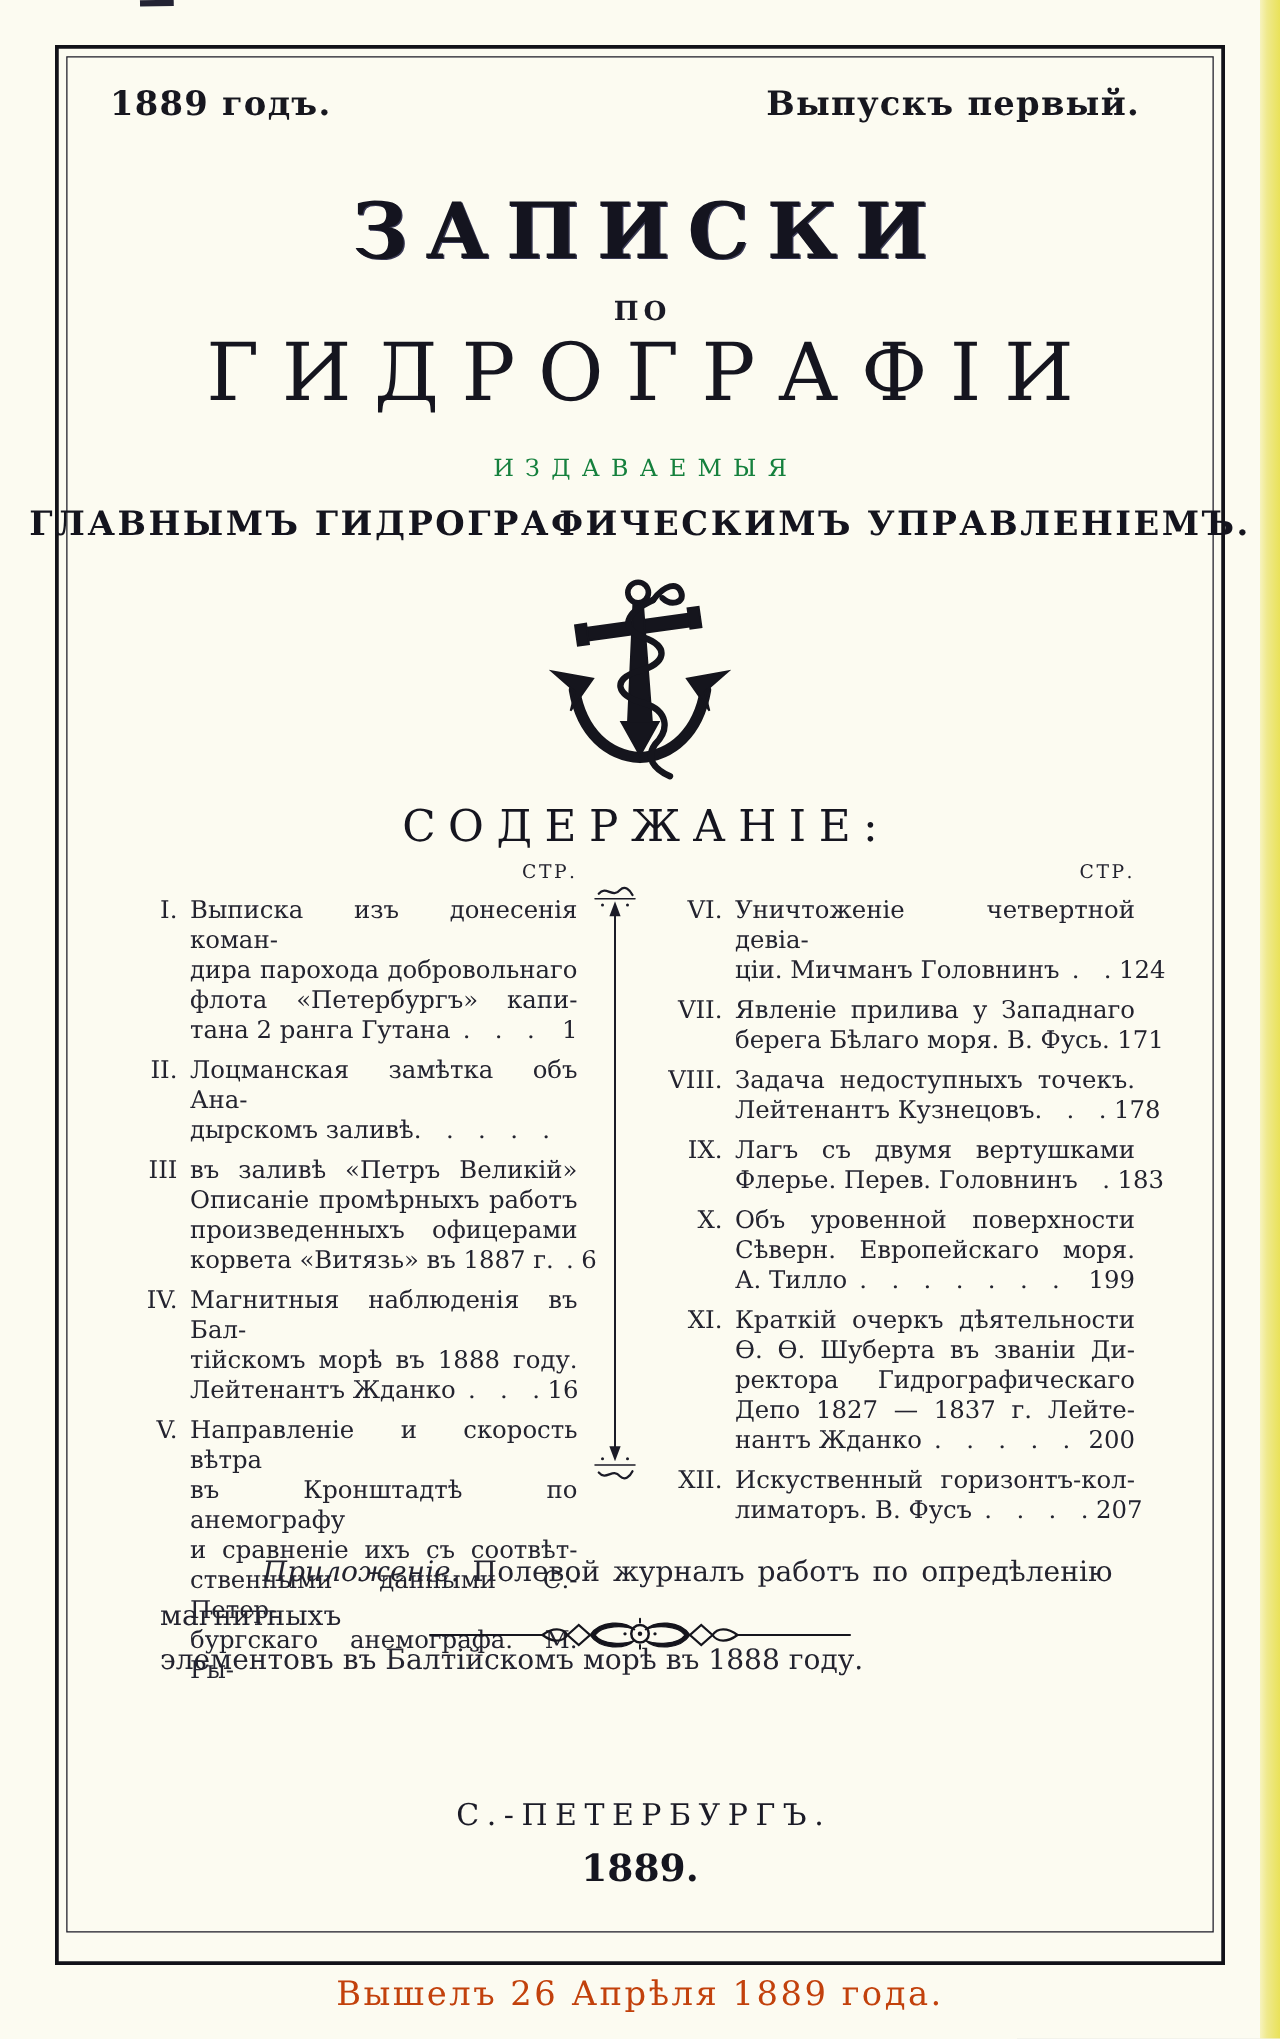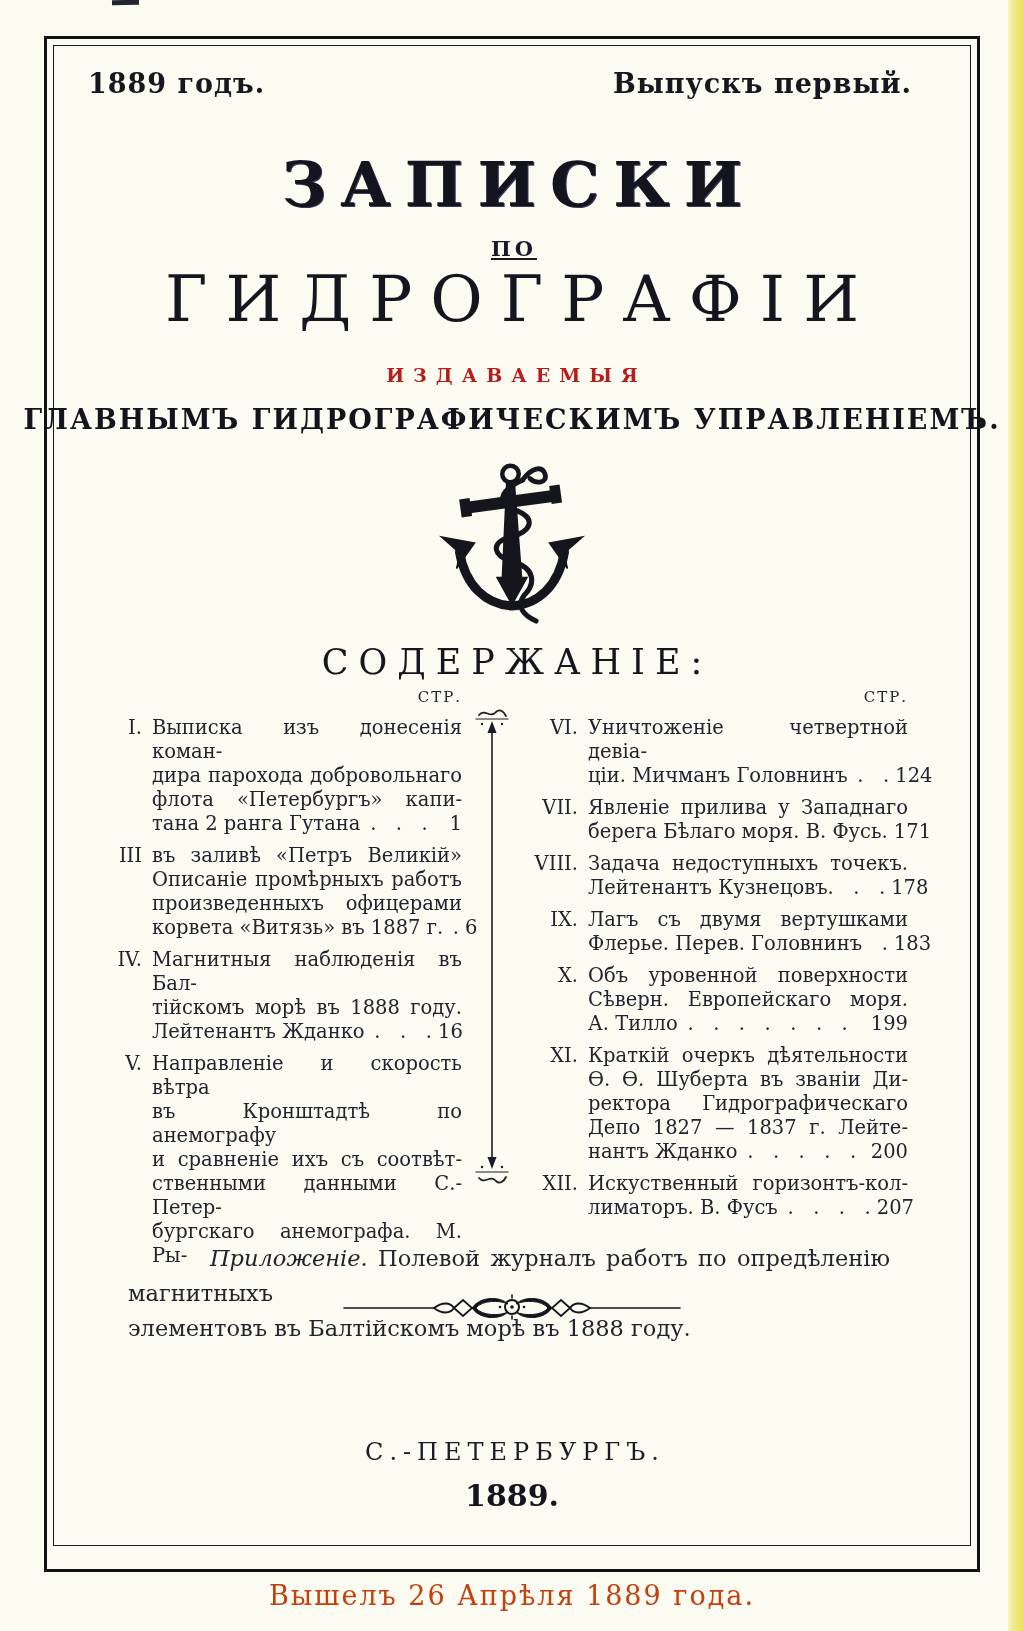--- a/index.html
+++ b/index.html
@@ -19,25 +19,25 @@
   .frame-inner{position:absolute;left:53px;top:45px;width:918px;height:1501px;
     border:1.5px solid #1a1a26;box-sizing:border-box;}
   
   .hdr{position:absolute;top:68px;left:88px;right:112px;display:flex;justify-content:space-between;
     font-size:27px;font-weight:bold;letter-spacing:1px;color:#17171f;}
   
   .title-main{position:absolute;top:148px;left:0;width:1024px;text-align:center;
     font-size:62px;font-weight:bold;letter-spacing:14px;text-indent:14px;color:#14141f;
     text-shadow:1px 1px 0 #3a3a55;}
   .title-po{position:absolute;top:236px;left:0;width:1024px;text-align:center;
-    font-size:21px;font-weight:bold;letter-spacing:4px;text-indent:4px;color:#1a1a26;text-decoration:underline;}
+    font-size:21px;font-weight:bold;letter-spacing:4px;text-indent:4px;color:#1a1a26;}
   .title-sub{position:absolute;top:262px;left:0;width:1024px;text-align:center;
     font-size:64px;font-weight:normal;letter-spacing:18px;text-indent:18px;color:#15151f;}
   .published-by{position:absolute;top:364px;left:0;width:1024px;text-align:center;
-    font-size:19px;font-weight:bold;letter-spacing:9px;text-indent:9px;color:#b91c1c;}
+    font-size:19px;font-weight:normal;letter-spacing:9px;text-indent:9px;color:#15803d;}
   .publisher{position:absolute;top:404px;left:0;width:1024px;text-align:center;
     font-size:27px;font-weight:bold;letter-spacing:2px;color:#14141e;}
   
   .anchor-wrap{position:absolute;top:458px;left:437px;width:150px;height:185px;}
   
   .contents-heading{position:absolute;top:642px;left:0;width:1024px;text-align:center;
     font-size:35px;letter-spacing:10px;text-indent:10px;color:#15151f;}
   .str-label{position:absolute;font-size:15px;letter-spacing:2px;color:#23232f;}
   .str-left{top:688px;left:98px;width:364px;text-align:right;}
   .str-right{top:688px;left:522px;width:386px;text-align:right;}
@@ -119,20 +119,30 @@
   <div class="toc-col toc-col-left" id="toc-left">
       <div class="toc-item">
         <div class="toc-num">I.</div>
         <div class="toc-body">
           <div class="toc-line">Выписка изъ донесенія коман-</div>
           <div class="toc-line">дира парохода добровольнаго</div>
           <div class="toc-line">флота «Петербургъ» капи-</div>
           <div class="toc-final">
             <span class="txt">тана 2 ранга Гутана .  .  .</span>
             <span class="pg">1</span>
+          </div>
+        </div>
+      </div>
+      <div class="toc-item">
+        <div class="toc-num">II.</div>
+        <div class="toc-body">
+          <div class="toc-line">Лоцманская замѣтка объ Ана-</div>
+          <div class="toc-final">
+            <span class="txt">дырскомъ заливѣ.  .  .  .  .</span>
+            <span class="pg"></span>
           </div>
         </div>
       </div>
       <div class="toc-item">
         <div class="toc-num">III</div>
         <div class="toc-body">
           <div class="toc-line">въ заливѣ «Петръ Великій»</div>
           <div class="toc-line">Описаніе промѣрныхъ работъ</div>
           <div class="toc-line">произведенныхъ офицерами</div>
           <div class="toc-final">

